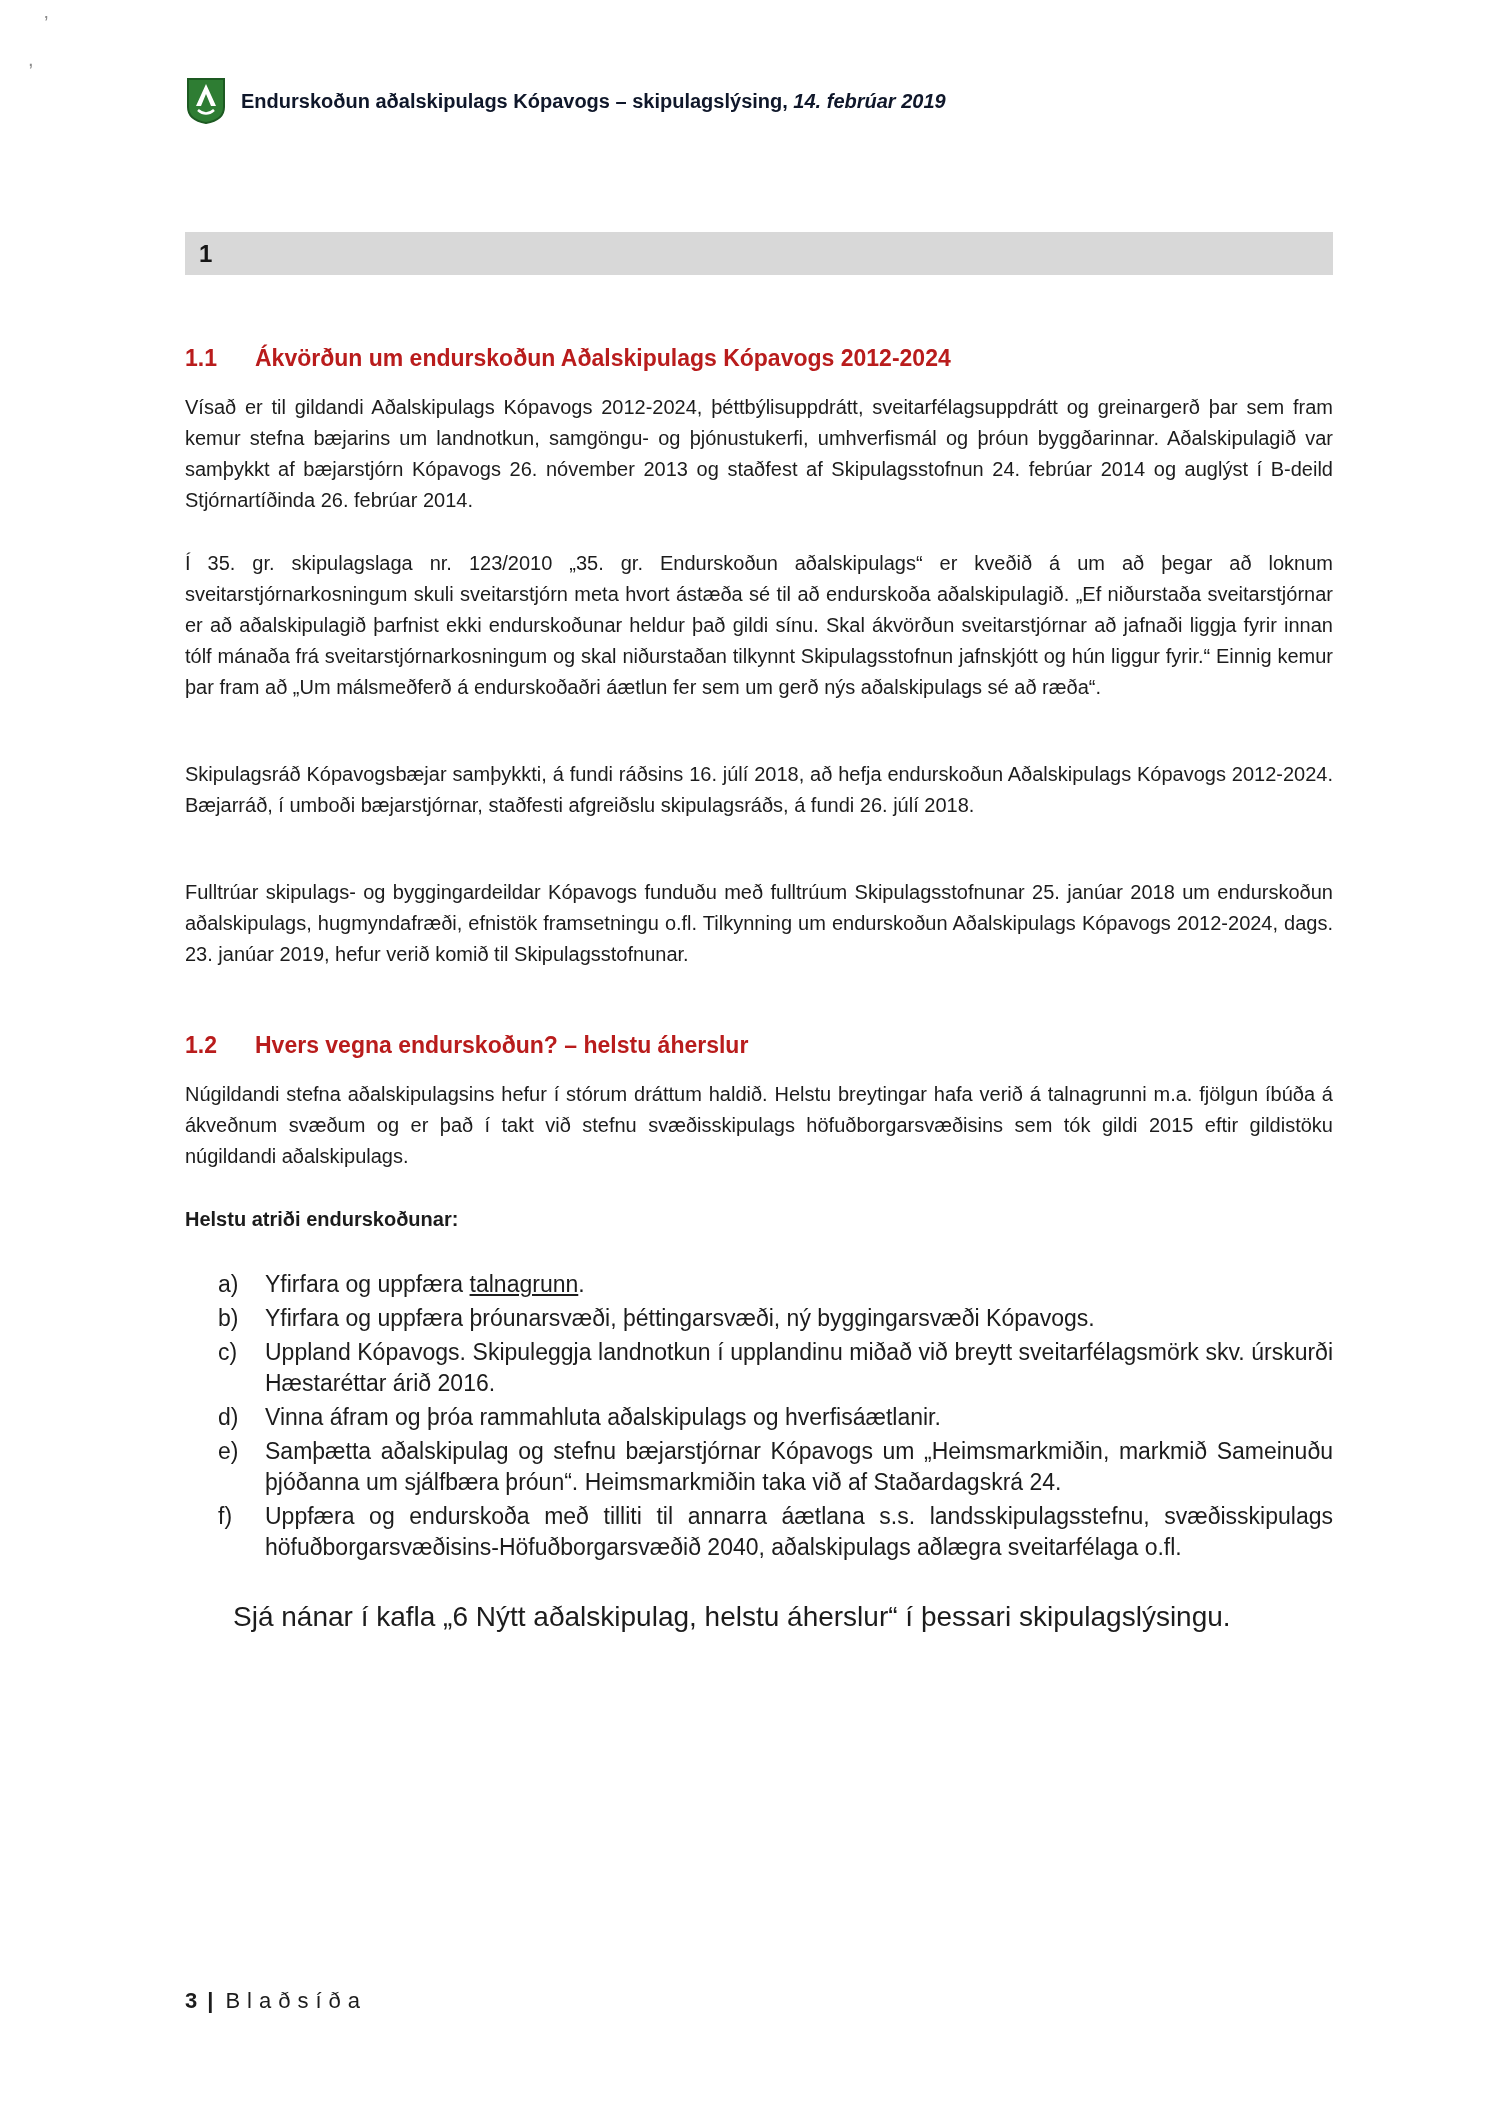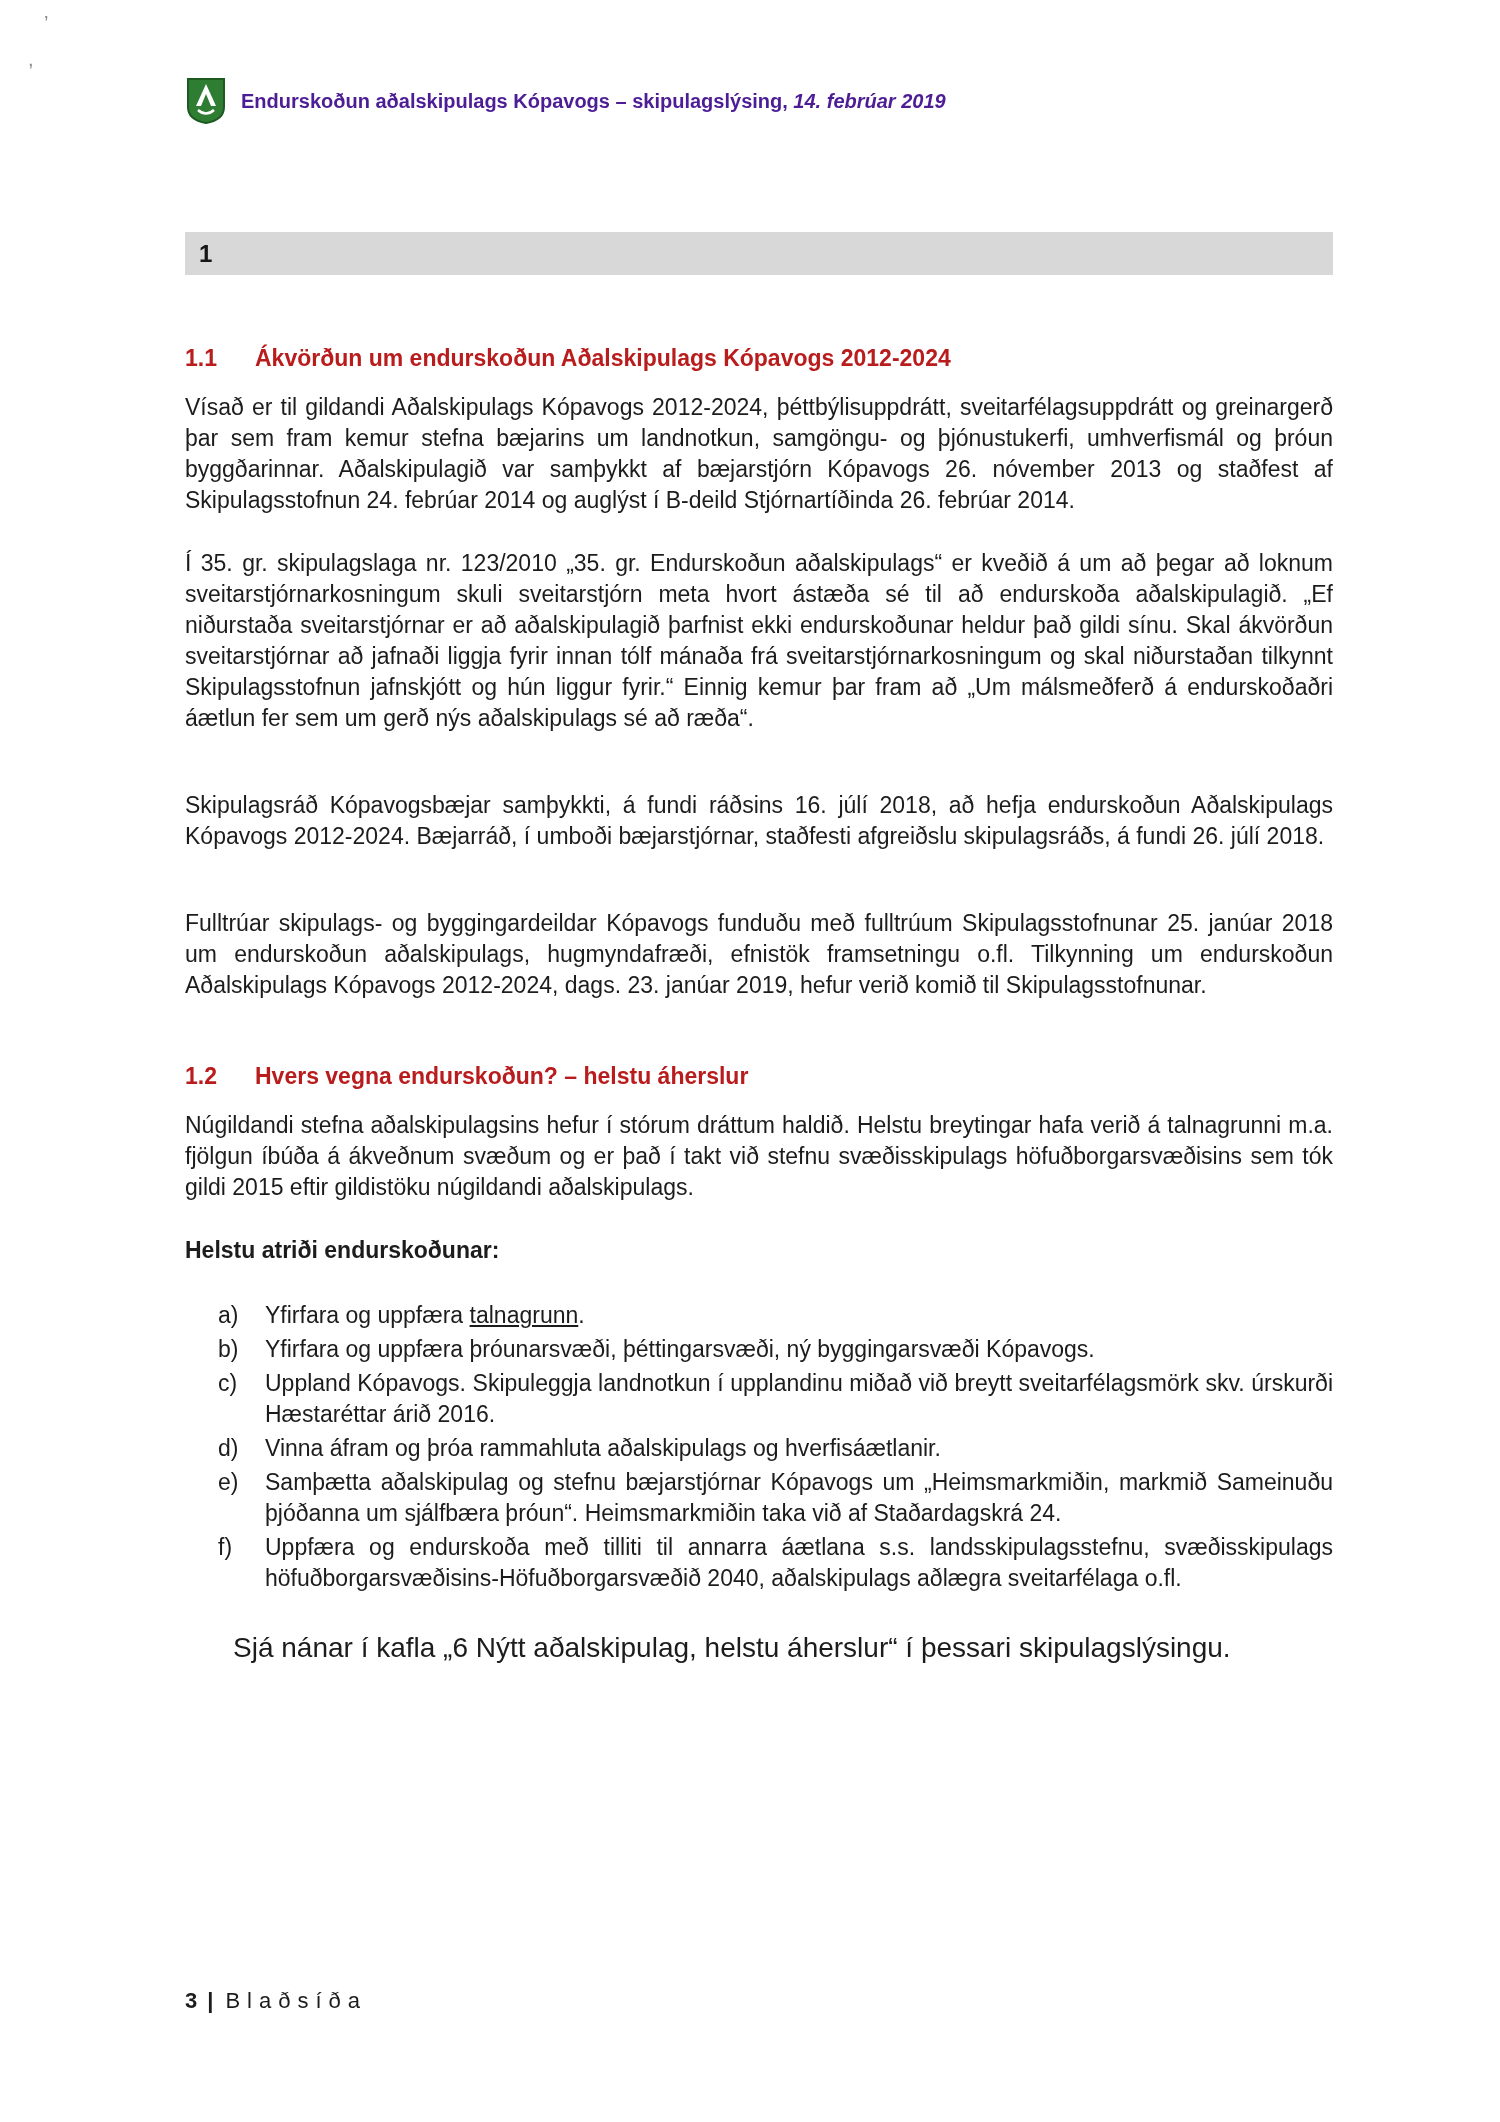--- a/index.html
+++ b/index.html
@@ -14,40 +14,40 @@
   }
   .page { position: relative; width: 1500px; height: 2122px; background: #fff; }
   .artifact { position: absolute; color: #8a8a8a; font-size: 20px; }
   .a1 { left: 44px; top: 12px; }
   .a2 { left: 28px; top: 48px; }
 
   .content { position: absolute; left: 185px; top: 0; width: 1148px; }
 
   .doc-header { display: flex; align-items: center; gap: 14px; margin-top: 76px; }
   .logo { width: 42px; height: 50px; flex: none; display: inline-block; }
-  .header-title { font-size: 20px; font-weight: bold; color: #4c1d95; }
+  .header-title { font-size: 20px; font-weight: bold; color: #0f172a; }
   .header-title .date { font-style: italic; }
 
   .section-bar {
     margin-top: 106px;
     background: #d8d8d8;
     height: 43px;
     display: flex; align-items: center;
     font-weight: bold; font-size: 24px;
     padding-left: 14px; color: #161616;
   }
   .section-bar .num { width: 68px; flex: none; }
 
   .sub { display: flex; font-size: 23px; font-weight: bold; color: #b91c1c; }
   .sub .num { width: 70px; flex: none; }
   .sub-1 { margin-top: 70px; }
   .sub-2 { margin-top: 62px; }
 
   p.body {
-    font-size: 23px; line-height: 31px;
+    font-size: 20px; line-height: 31px;
     text-align: justify;
     margin: 32px 0 0 0;
   }
   p.first { margin-top: 20px; }
   p.gap-lg { margin-top: 56px; }
   p.lead { text-align: left; font-weight: bold; }
 
   .list { margin-top: 34px; }
   .list-item { display: flex; font-size: 23px; line-height: 31px; margin-top: 3px; }
   .list-item .label { width: 47px; margin-left: 33px; flex: none; }

